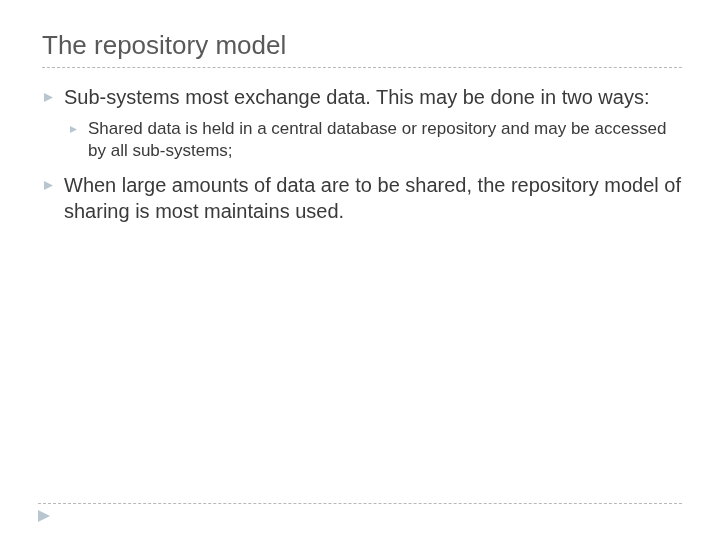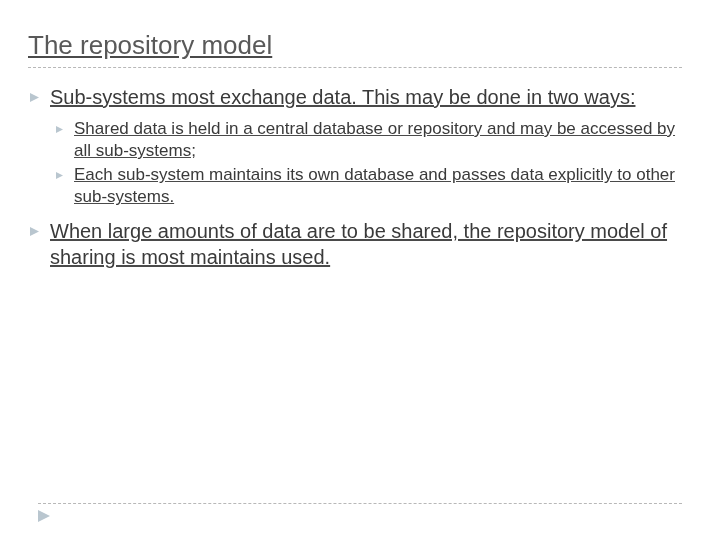--- a/index.html
+++ b/index.html
@@ -6,22 +6,21 @@
   body {
     width: 720px;
     height: 540px;
     background: #ffffff;
     font-family: Arial, Helvetica, sans-serif;
     color: #4a4a4a;
     position: relative;
     overflow: hidden;
   }
   .slide {
-    padding: 30px 38px 20px 28px;
-    text-decoration: underline;
+    padding: 30px 38px 20px 42px;
   }
   .title {
     font-size: 26px;
     font-weight: 400;
     color: #595959;
     padding-bottom: 6px;
     border-bottom: 1px dashed #b8b8b8;
     margin-bottom: 16px;
   }
   .bullet-row {
@@ -102,28 +101,20 @@
 
     <div class="level2-group">
       <div class="level2-row">
         <span class="level2-icon">
           <svg width="7" height="7" viewBox="0 0 10 10">
               <polygon points="0,0 10,5 0,10" fill="#b9c6cf"></polygon>
             </svg>
         </span>
         <span class="level2-text">Shared data is held in a central database or repository and may be accessed by all sub-systems;</span>
       </div>
-      <div class="level2-row">
-        <span class="level2-icon">
-          <svg width="7" height="7" viewBox="0 0 10 10">
-              <polygon points="0,0 10,5 0,10" fill="#b9c6cf"></polygon>
-            </svg>
-        </span>
-        <span class="level2-text">Each sub-system maintains its own database and passes data explicitly to other sub-systems.</span>
-      </div>
     </div>
 
     <div class="bullet-row">
       <span class="bullet-icon">
         <svg width="9" height="9" viewBox="0 0 10 10">
             <polygon points="0,0 10,5 0,10" fill="#b9c6cf"></polygon>
           </svg>
       </span>
       <span class="level1-text">When large amounts of data are to be shared, the repository model of sharing is most maintains used.</span>
     </div>

